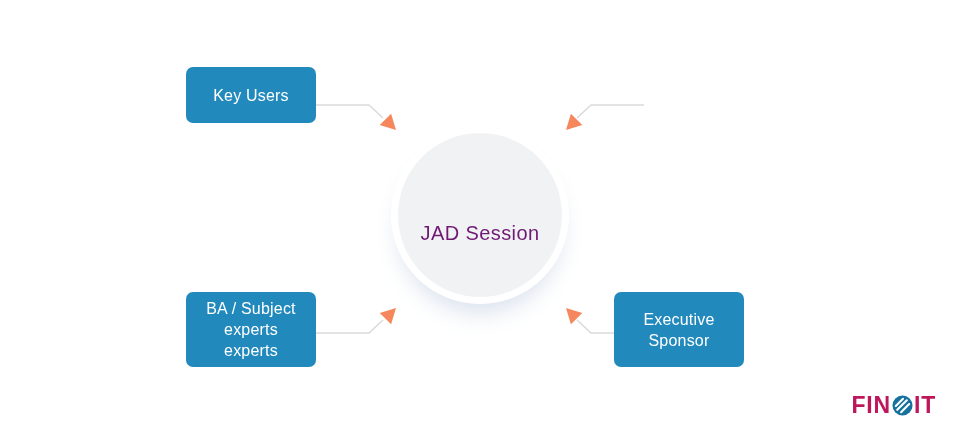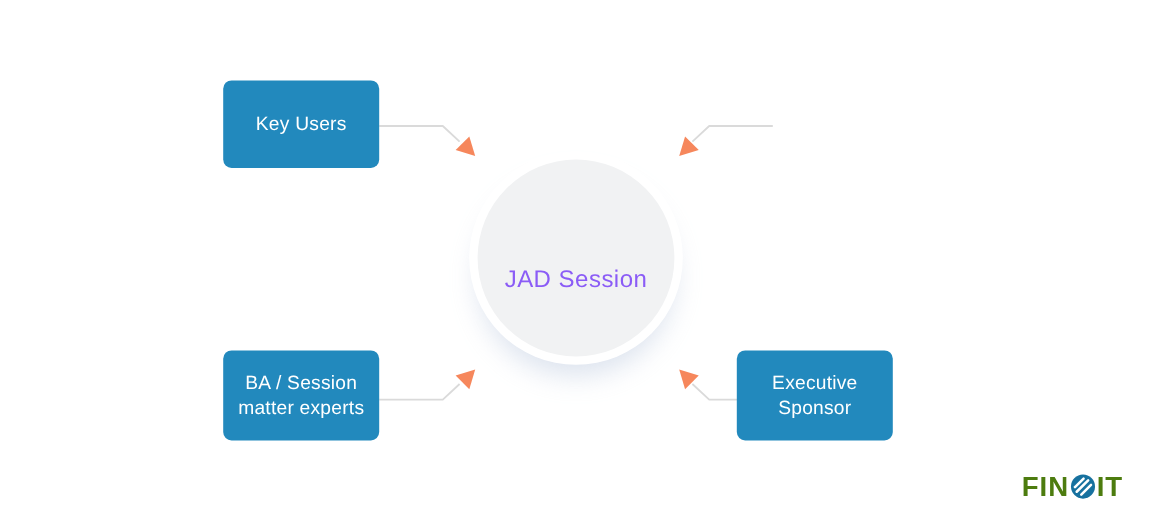--- a/index.html
+++ b/index.html
@@ -25,48 +25,48 @@
     justify-content: center;
     text-align: center;
     background: #2289bd;
     color: #ffffff;
     border-radius: 7px;
     font-size: 16px;
     font-weight: 500;
     line-height: 21px;
     letter-spacing: 0.2px;
   }
-  .node-tl { left: 186px; top: 67px;  height: 73px; }
+  .node-tl { left: 186px; top: 67px;  height: 56px; }
   .node-tr { left: 645px; top: 67px;  height: 73px; }
   .node-bl { left: 186px; top: 292px; height: 75px; }
   .node-br { left: 614px; top: 292px; height: 75px; }
   .center-circle {
     position: absolute;
     left: 398px; top: 133px;
     width: 164px; height: 164px;
     border-radius: 50%;
     background: #f1f2f3;
     box-shadow: 0 0 0 7px #ffffff, 0 16px 22px rgba(178,193,218,0.45);
     display: flex;
     align-items: center;
     justify-content: center;
   }
   .center-label {
     font-size: 20px;
     font-weight: 500;
-    color: #8b5cf6;
+    color: #701a75;
     letter-spacing: 0.4px;
     margin-top: 36px;
   }
   .logo {
     position: absolute;
     right: 24px; bottom: 13px;
     display: flex;
     align-items: center;
-    color: #4d7c0f;
+    color: #be185d;
     font-weight: 700;
     font-size: 23px;
     letter-spacing: 0.8px;
     line-height: 1;
   }
   .logo-ball { display: block; margin: 0 1px; }
 </style>
 </head>
 <body>
 
@@ -90,21 +90,21 @@
       <polygon points="566,308 570.9,324.3 582.3,312.9" fill="#f6875c"></polygon>
     </g>
   </svg>
 
   <div class="node node-tl">
     <span>Key Users</span>
   </div>
 
 
   <div class="node node-bl">
-    <span>BA / Session matter experts</span>
+    <span>BA / Subject experts experts</span>
   </div>
 
   <div class="node node-br">
     <span>Executive Sponsor</span>
   </div>
 
   <div class="center-circle">
     <span class="center-label">JAD Session</span>
   </div>
 

